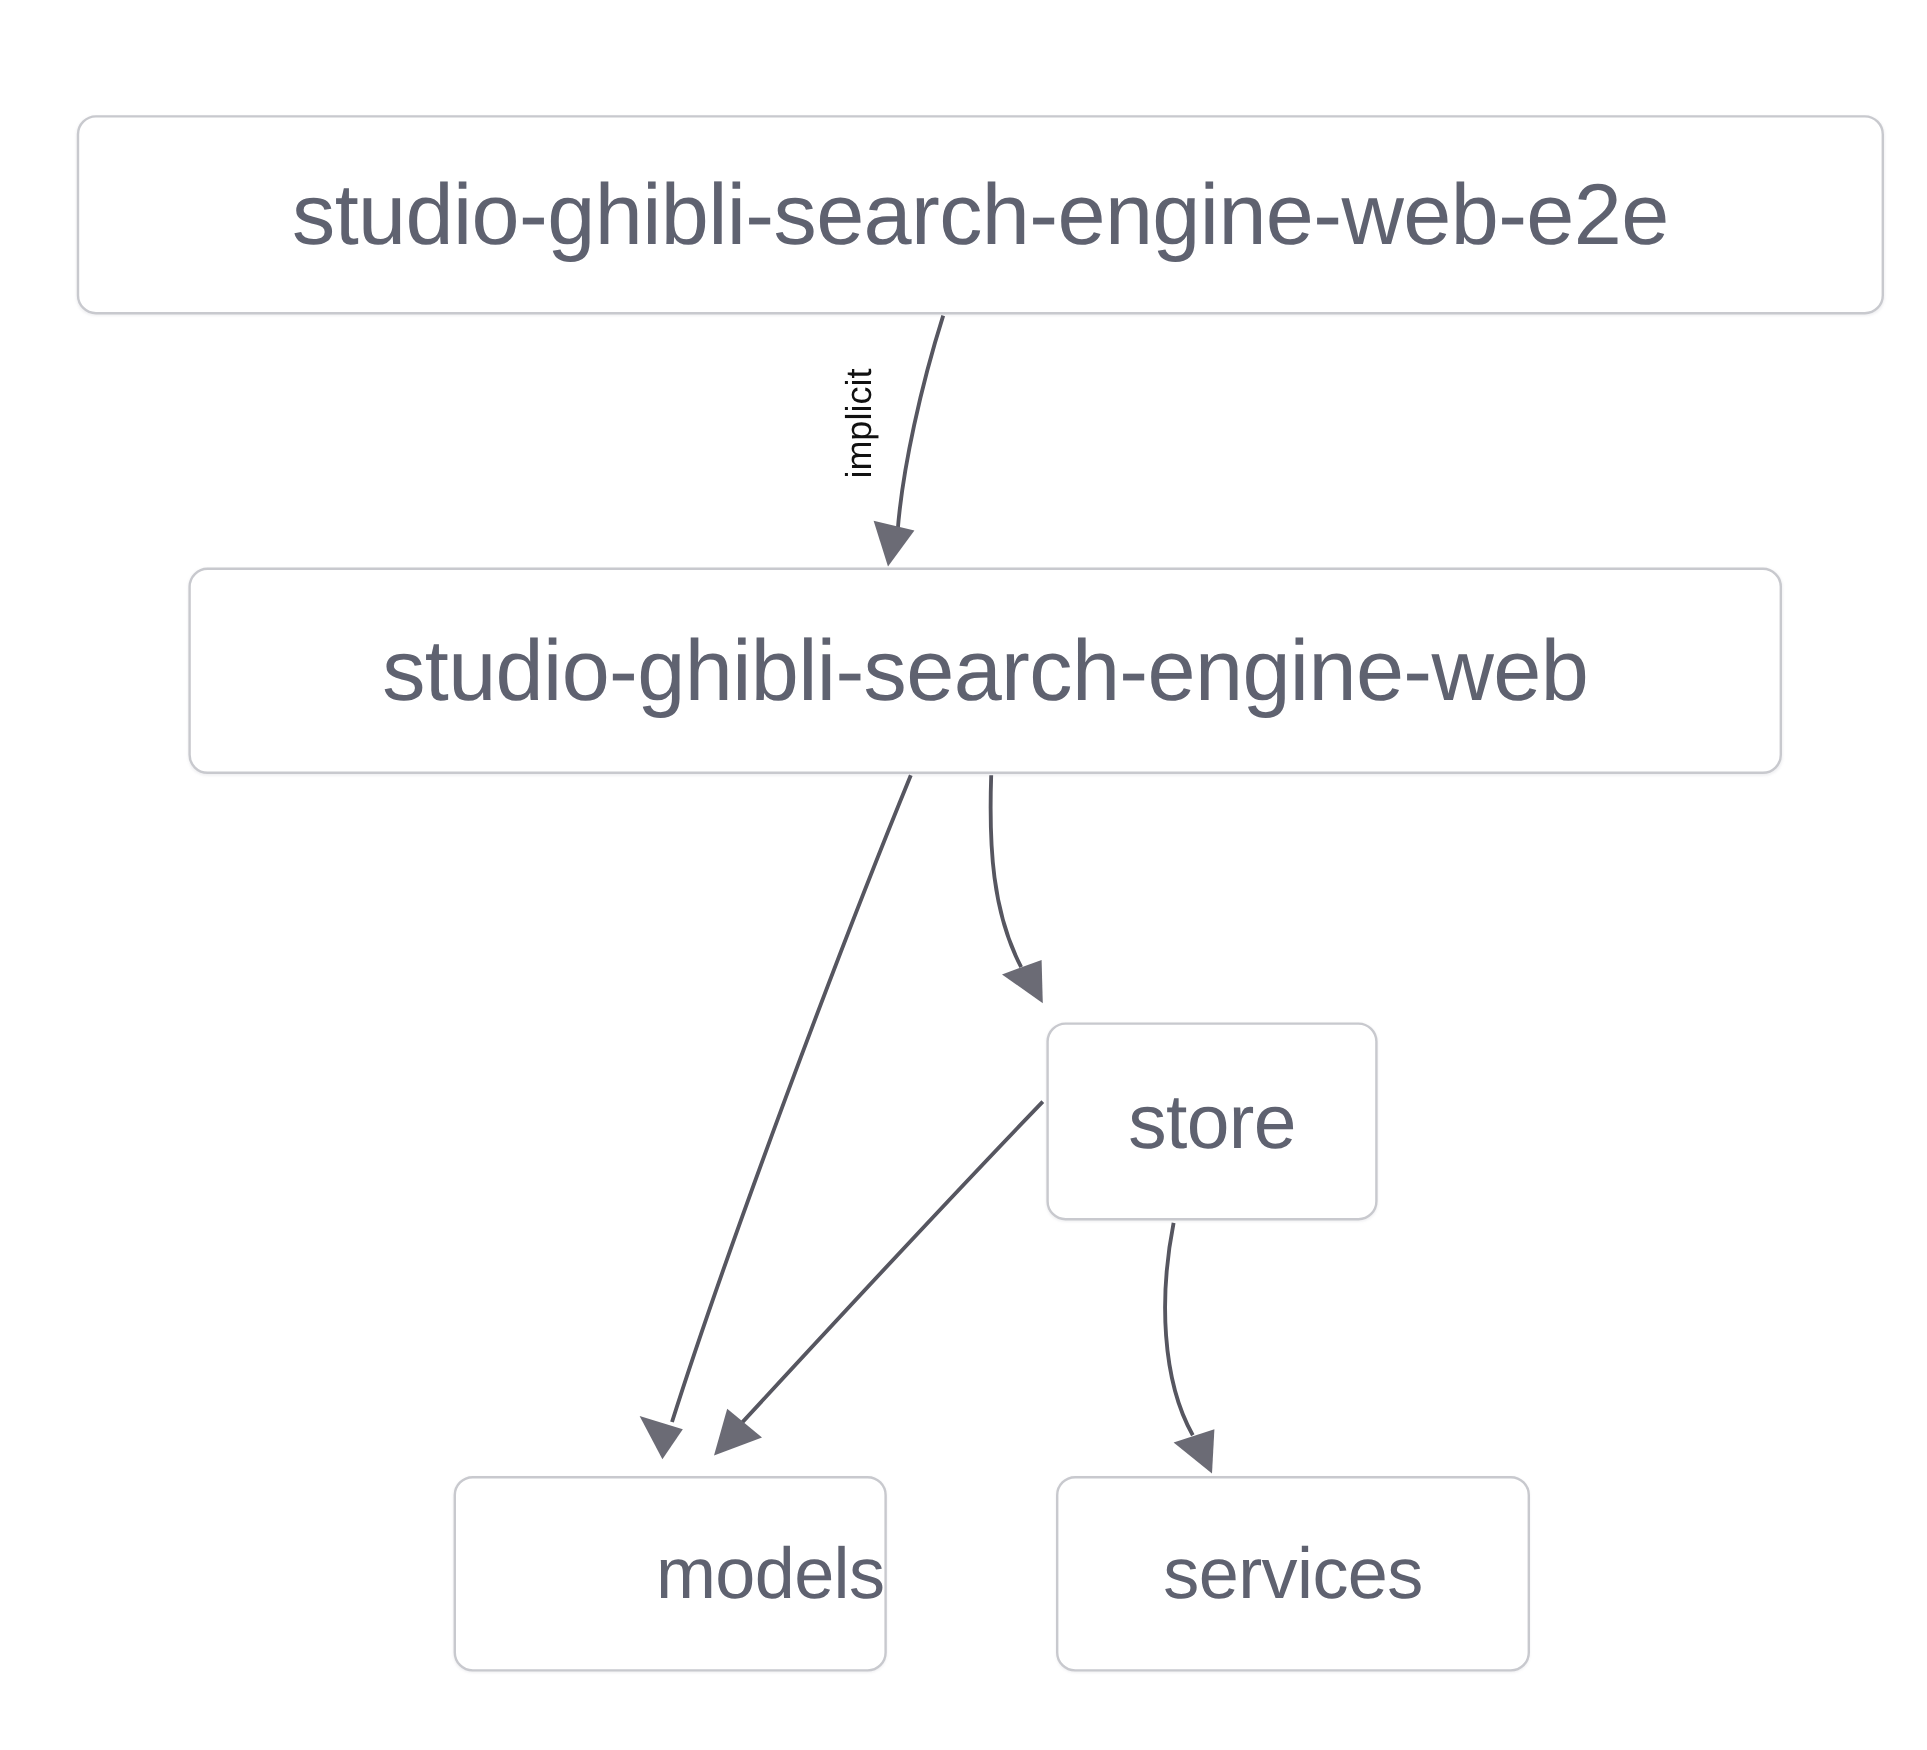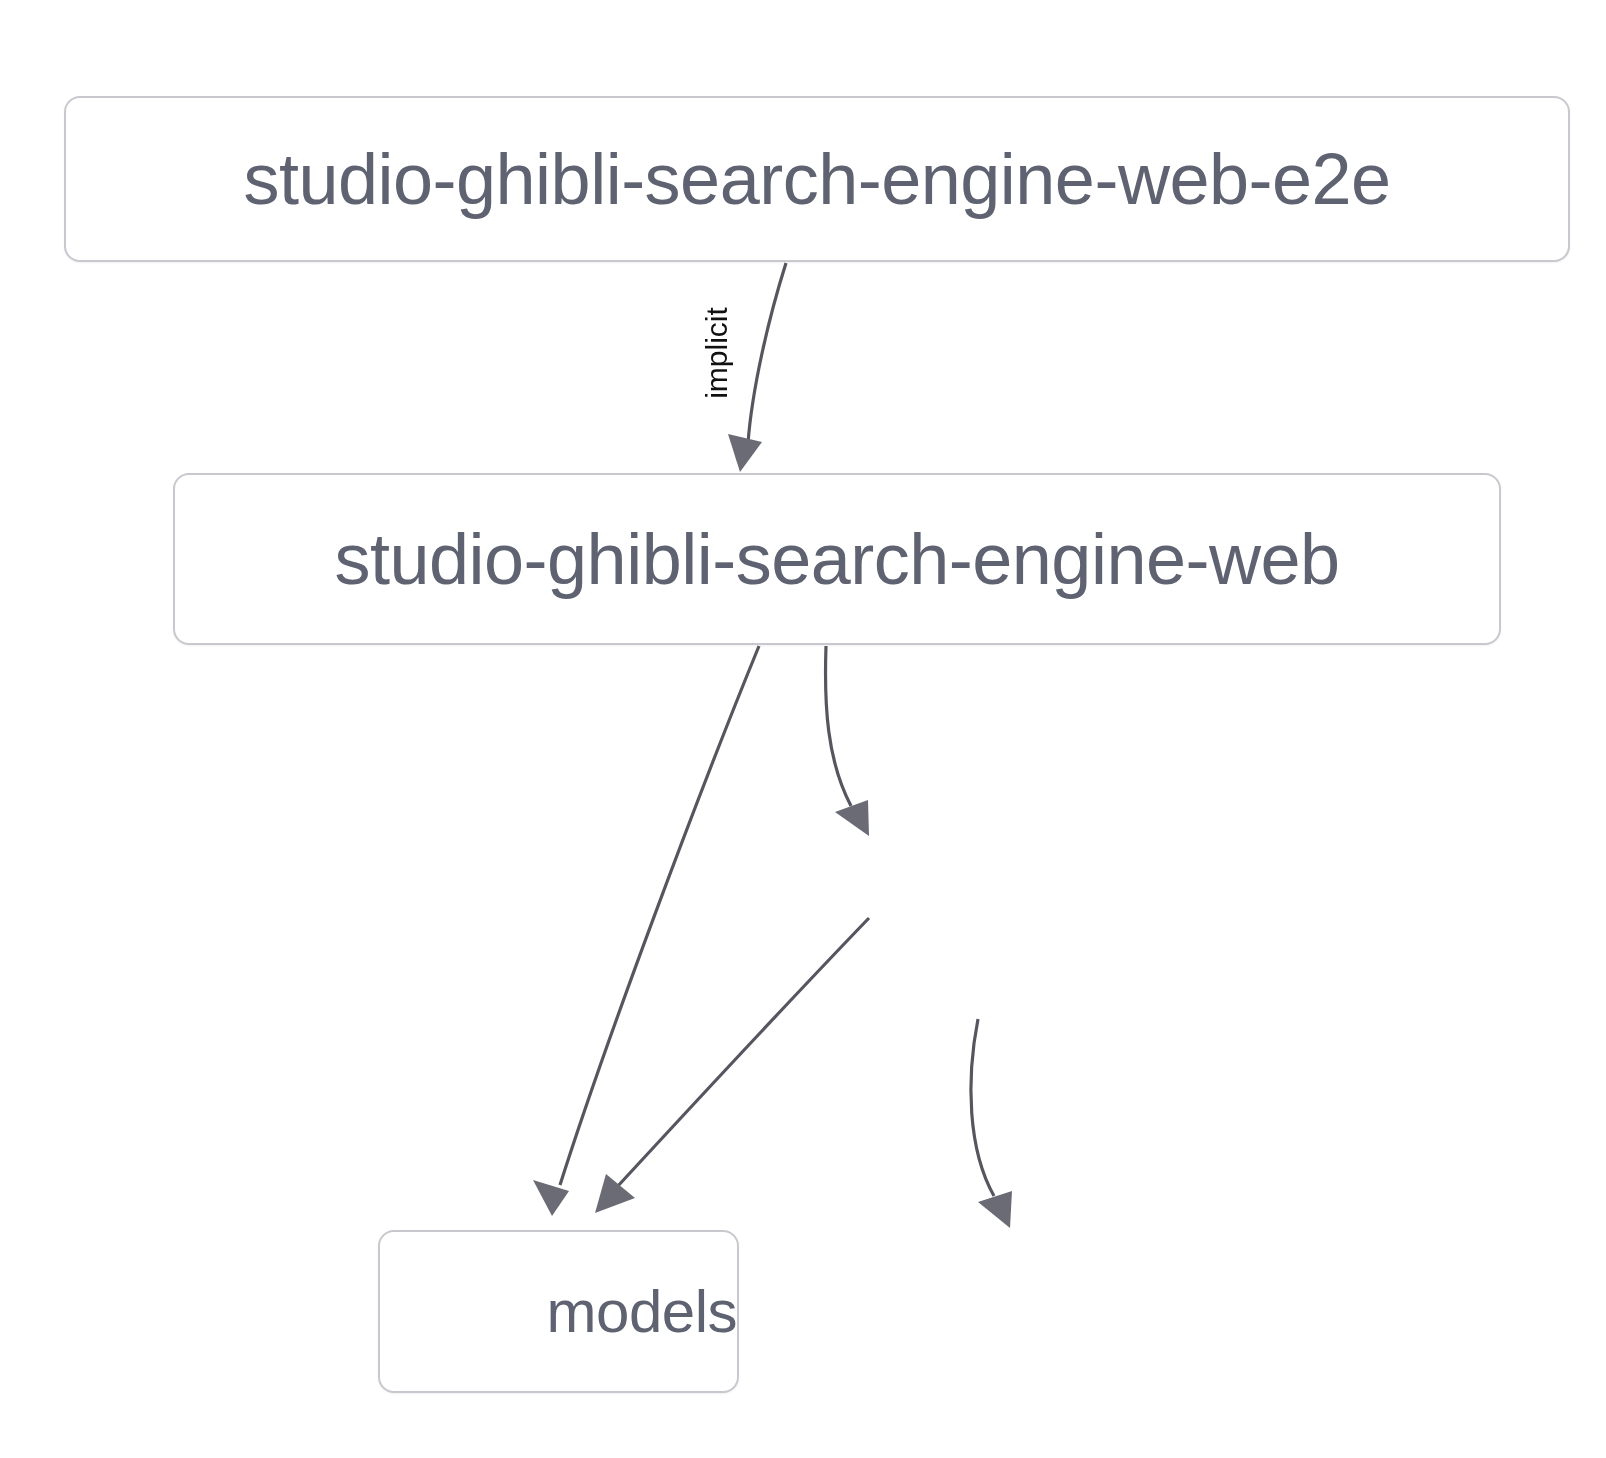--- a/index.html
+++ b/index.html
@@ -44,21 +44,21 @@
     font-weight: 400;
     letter-spacing: -0.5px;
     white-space: nowrap;
     line-height: 1;
   }
   .node-big .node-label { font-size: 72px; }
   .node-med .node-label { font-size: 64px; }
   .node-sm  .node-label { font-size: 60px; }
 
   #node-web-e2e { left: 64px;  top: 96px;   width: 1506px; height: 166px; }
-  #node-web     { left: 173px; top: 473px;  width: 1328px; height: 172px; }
+  #node-web     { left: 157px; top: 473px;  width: 1328px; height: 172px; }
   #node-store   { left: 872px; top: 852px;  width: 276px;  height: 165px; }
   #node-models  { left: 378px; top: 1230px; width: 361px;  height: 163px; justify-content: flex-end; }
   #node-services{ left: 880px; top: 1230px; width: 395px;  height: 163px; }
 
   .edge-path {
     fill: none;
     stroke: #565660;
     stroke-width: 3.2;
   }
   .edge-head { fill: #6b6b75; stroke: none; }
@@ -114,21 +114,27 @@
   </svg>
 
   <div class="node node-big" id="node-web-e2e">
     <span class="node-label">studio-ghibli-search-engine-web-e2e</span>
   </div>
 
   <div class="node node-big" id="node-web">
     <span class="node-label">studio-ghibli-search-engine-web</span>
   </div>
 
+  <div class="node node-med" id="node-store">
+    <span class="node-label">store</span>
+  </div>
 
   <div class="node node-sm" id="node-models">
     <span class="node-label">models</span>
   </div>
 
+  <div class="node node-sm" id="node-services">
+    <span class="node-label">services</span>
+  </div>
 
   <div class="edge-label" id="edge-label-implicit">implicit</div>
 
 </div>
 
 </body></html>

